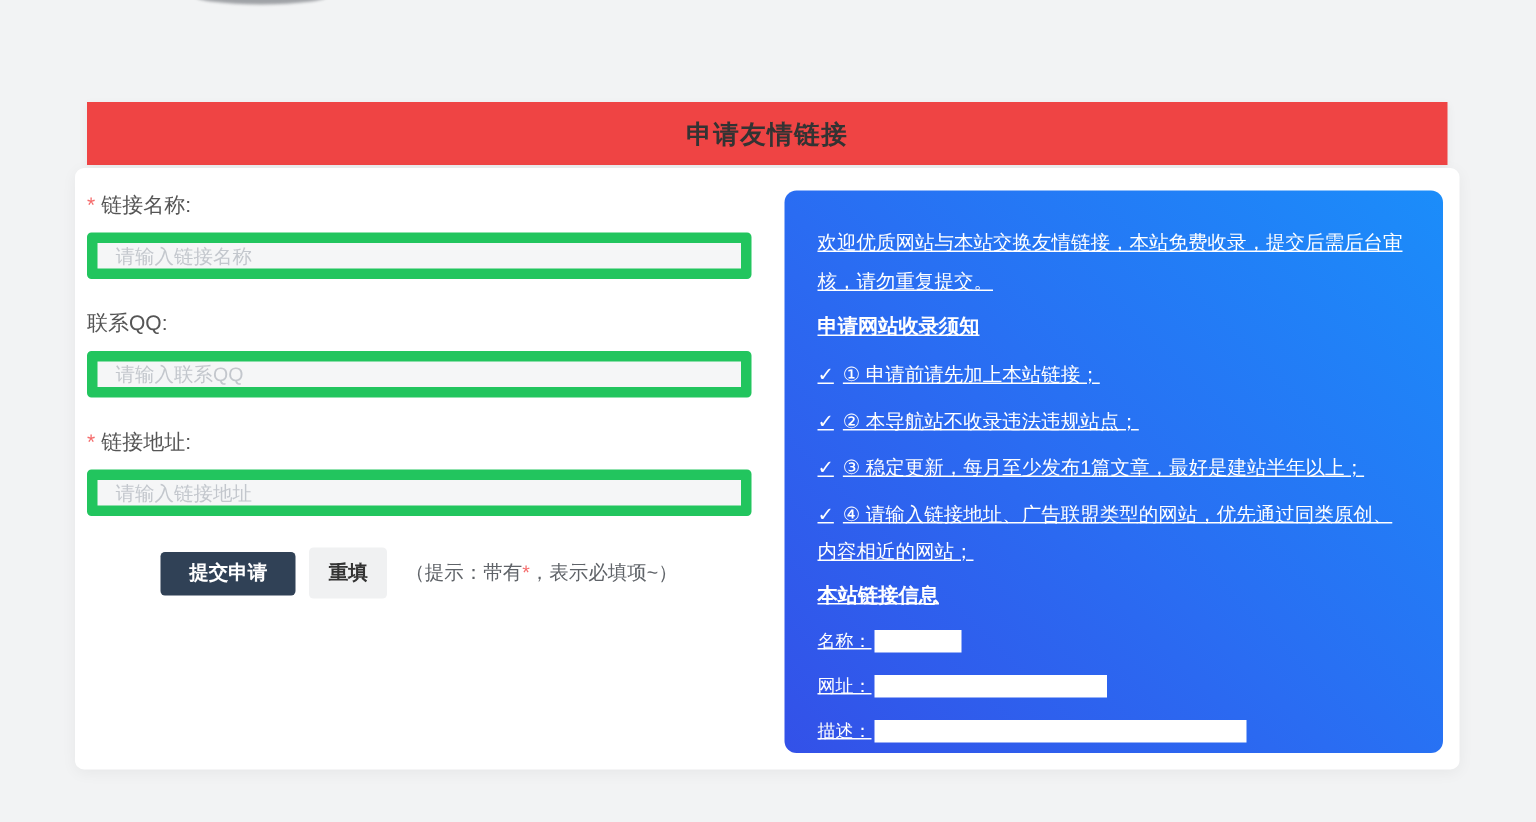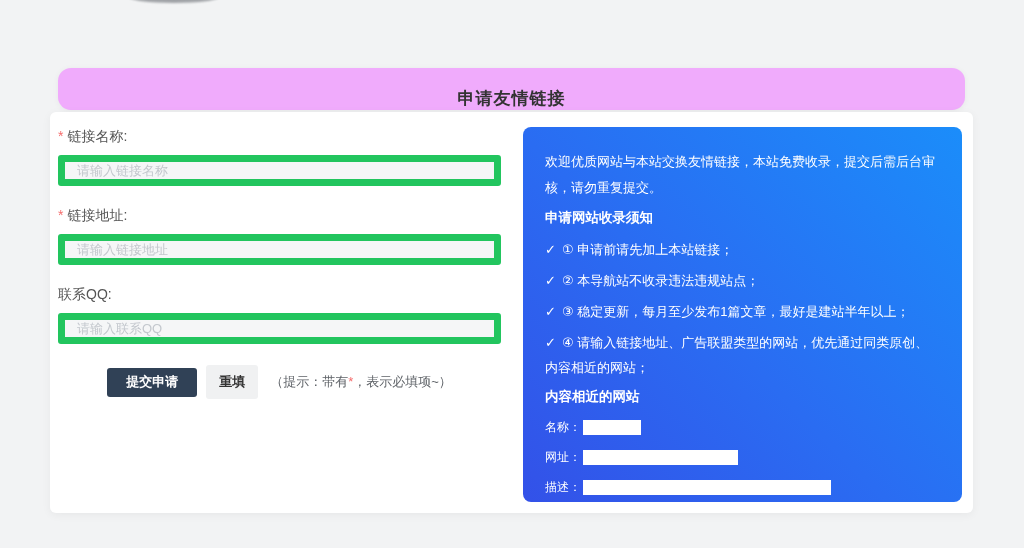--- a/index.html
+++ b/index.html
@@ -6,22 +6,22 @@
   html,body { width:1024px; height:548px; }
   body { font-family:"Liberation Sans","DejaVu Sans",sans-serif; }
 
   .page { position:relative; width:1024px; height:548px; background:#f2f3f4; overflow:hidden; }
 
   
   .top-artifact { position:absolute; left:129px; top:-9px; width:90px; height:12px;
     background:#3d4149; opacity:.45; border-radius:50%; filter:blur(1px); }
 
   .title-card { position:absolute; left:58px; top:68px; width:907px; height:42px;
-    background:#f0abfc; border-radius:13px; box-shadow:0 1px 6px rgba(0,0,0,.05);
-    display:flex; align-items:flex-end; justify-content:center; }
+    background:#ef4444; border-radius:0; box-shadow:0 1px 6px rgba(0,0,0,.05);
+    display:flex; align-items:center; justify-content:center; }
   .title-card h1 { font-size:17px; font-weight:bold; color:#333; letter-spacing:1px; }
 
   .content-card { position:absolute; left:50px; top:112px; width:923px; height:401px;
     background:#ffffff; border-radius:6px; box-shadow:0 2px 10px rgba(0,0,0,.05); }
 
   
   .link-form { position:absolute; left:8px; top:16px; width:443px; }
   .field { margin-bottom:21px; }
   .field label { display:block; font-size:14px; color:#555; margin-bottom:9px; }
   .star { color:#f56c6c; margin-right:4px; }
@@ -33,21 +33,21 @@
   .btn-submit { height:29px; padding:0 19px; background:#304156; color:#fff; font-size:13px;
     font-weight:bold; border:none; border-radius:3px; cursor:pointer; }
   .btn-reset { height:34px; padding:0 13px; background:#f0f1f2; color:#333; font-size:13px;
     font-weight:bold; border:none; border-radius:3px; margin-left:9px; cursor:pointer; }
   .note { font-size:13px; color:#5f6368; margin-left:12px; white-space:nowrap; }
   .note .star { margin:0; }
 
   
   .info-panel { position:absolute; left:473px; top:15px; width:439px; height:375px;
     border-radius:8px; padding:18px 22px; overflow:hidden; color:#fff;
-    background:linear-gradient(225deg,#1b8dfa 0%,#2a6cf2 55%,#3351e8 100%); }
+    background:linear-gradient(225deg,#1b8dfa 0%,#2a6cf2 55%,#3351e8 100%);text-decoration:underline; }
   .info-panel .intro { font-size:13px; line-height:26px; margin:4px 0 8px; }
   .info-panel h3 { font-size:13.5px; font-weight:bold; margin:8px 0 10px; }
   .rule { font-size:13px; line-height:25px; margin-bottom:6px; }
   .rule .check { margin-right:6px; }
   .info-row { display:flex; align-items:center; font-size:12px; margin-top:13px; }
   .redact { display:inline-block; height:15px; background:#ffffff; margin-left:2px; }
   .redact.w-name { width:58px; }
   .redact.w-url  { width:155px; }
   .redact.w-desc { width:248px; }
 </style>
@@ -65,27 +65,27 @@
   <div class="content-card">
 
     <form class="link-form">
 
       <div class="field">
         <label><span class="star">*</span><span>链接名称:</span></label>
         <input type="text" placeholder="请输入链接名称" style="">
       </div>
 
       <div class="field">
-        <label><span class="star">*</span><span>链接地址:</span></label>
-        <input type="text" placeholder="请输入链接地址" style="">
+        <label><span>联系QQ:</span></label>
+        <input type="text" placeholder="请输入联系QQ" style="">
       </div>
 
       <div class="field">
-        <label><span>联系QQ:</span></label>
-        <input type="text" placeholder="请输入联系QQ" style="">
+        <label><span class="star">*</span><span>链接地址:</span></label>
+        <input type="text" placeholder="请输入链接地址" style="">
       </div>
 
       <div class="actions">
         <button type="submit" class="btn-submit">提交申请</button>
         <button type="reset" class="btn-reset">重填</button>
         <span class="note"><span>（提示：带有</span><span class="star">*</span><span>，表示必填项~）</span></span>
       </div>
 
     </form>
 
@@ -93,21 +93,21 @@
 
       <p class="intro">欢迎优质网站与本站交换友情链接，本站免费收录，提交后需后台审核，请勿重复提交。</p>
 
       <h3>申请网站收录须知</h3>
 
       <p class="rule"><span class="check">✓</span><span>① 申请前请先加上本站链接；</span></p>
       <p class="rule"><span class="check">✓</span><span>② 本导航站不收录违法违规站点；</span></p>
       <p class="rule"><span class="check">✓</span><span>③ 稳定更新，每月至少发布1篇文章，最好是建站半年以上；</span></p>
       <p class="rule"><span class="check">✓</span><span>④ 请输入链接地址、广告联盟类型的网站，优先通过同类原创、内容相近的网站；</span></p>
 
-      <h3>内容相近的网站</h3>
+      <h3>本站链接信息</h3>
 
       <div class="info-row">
         <span>名称：</span>
         <span class="redact w-name"></span>
       </div>
       <div class="info-row">
         <span>网址：</span>
         <span class="redact w-url"></span>
       </div>
       <div class="info-row">

